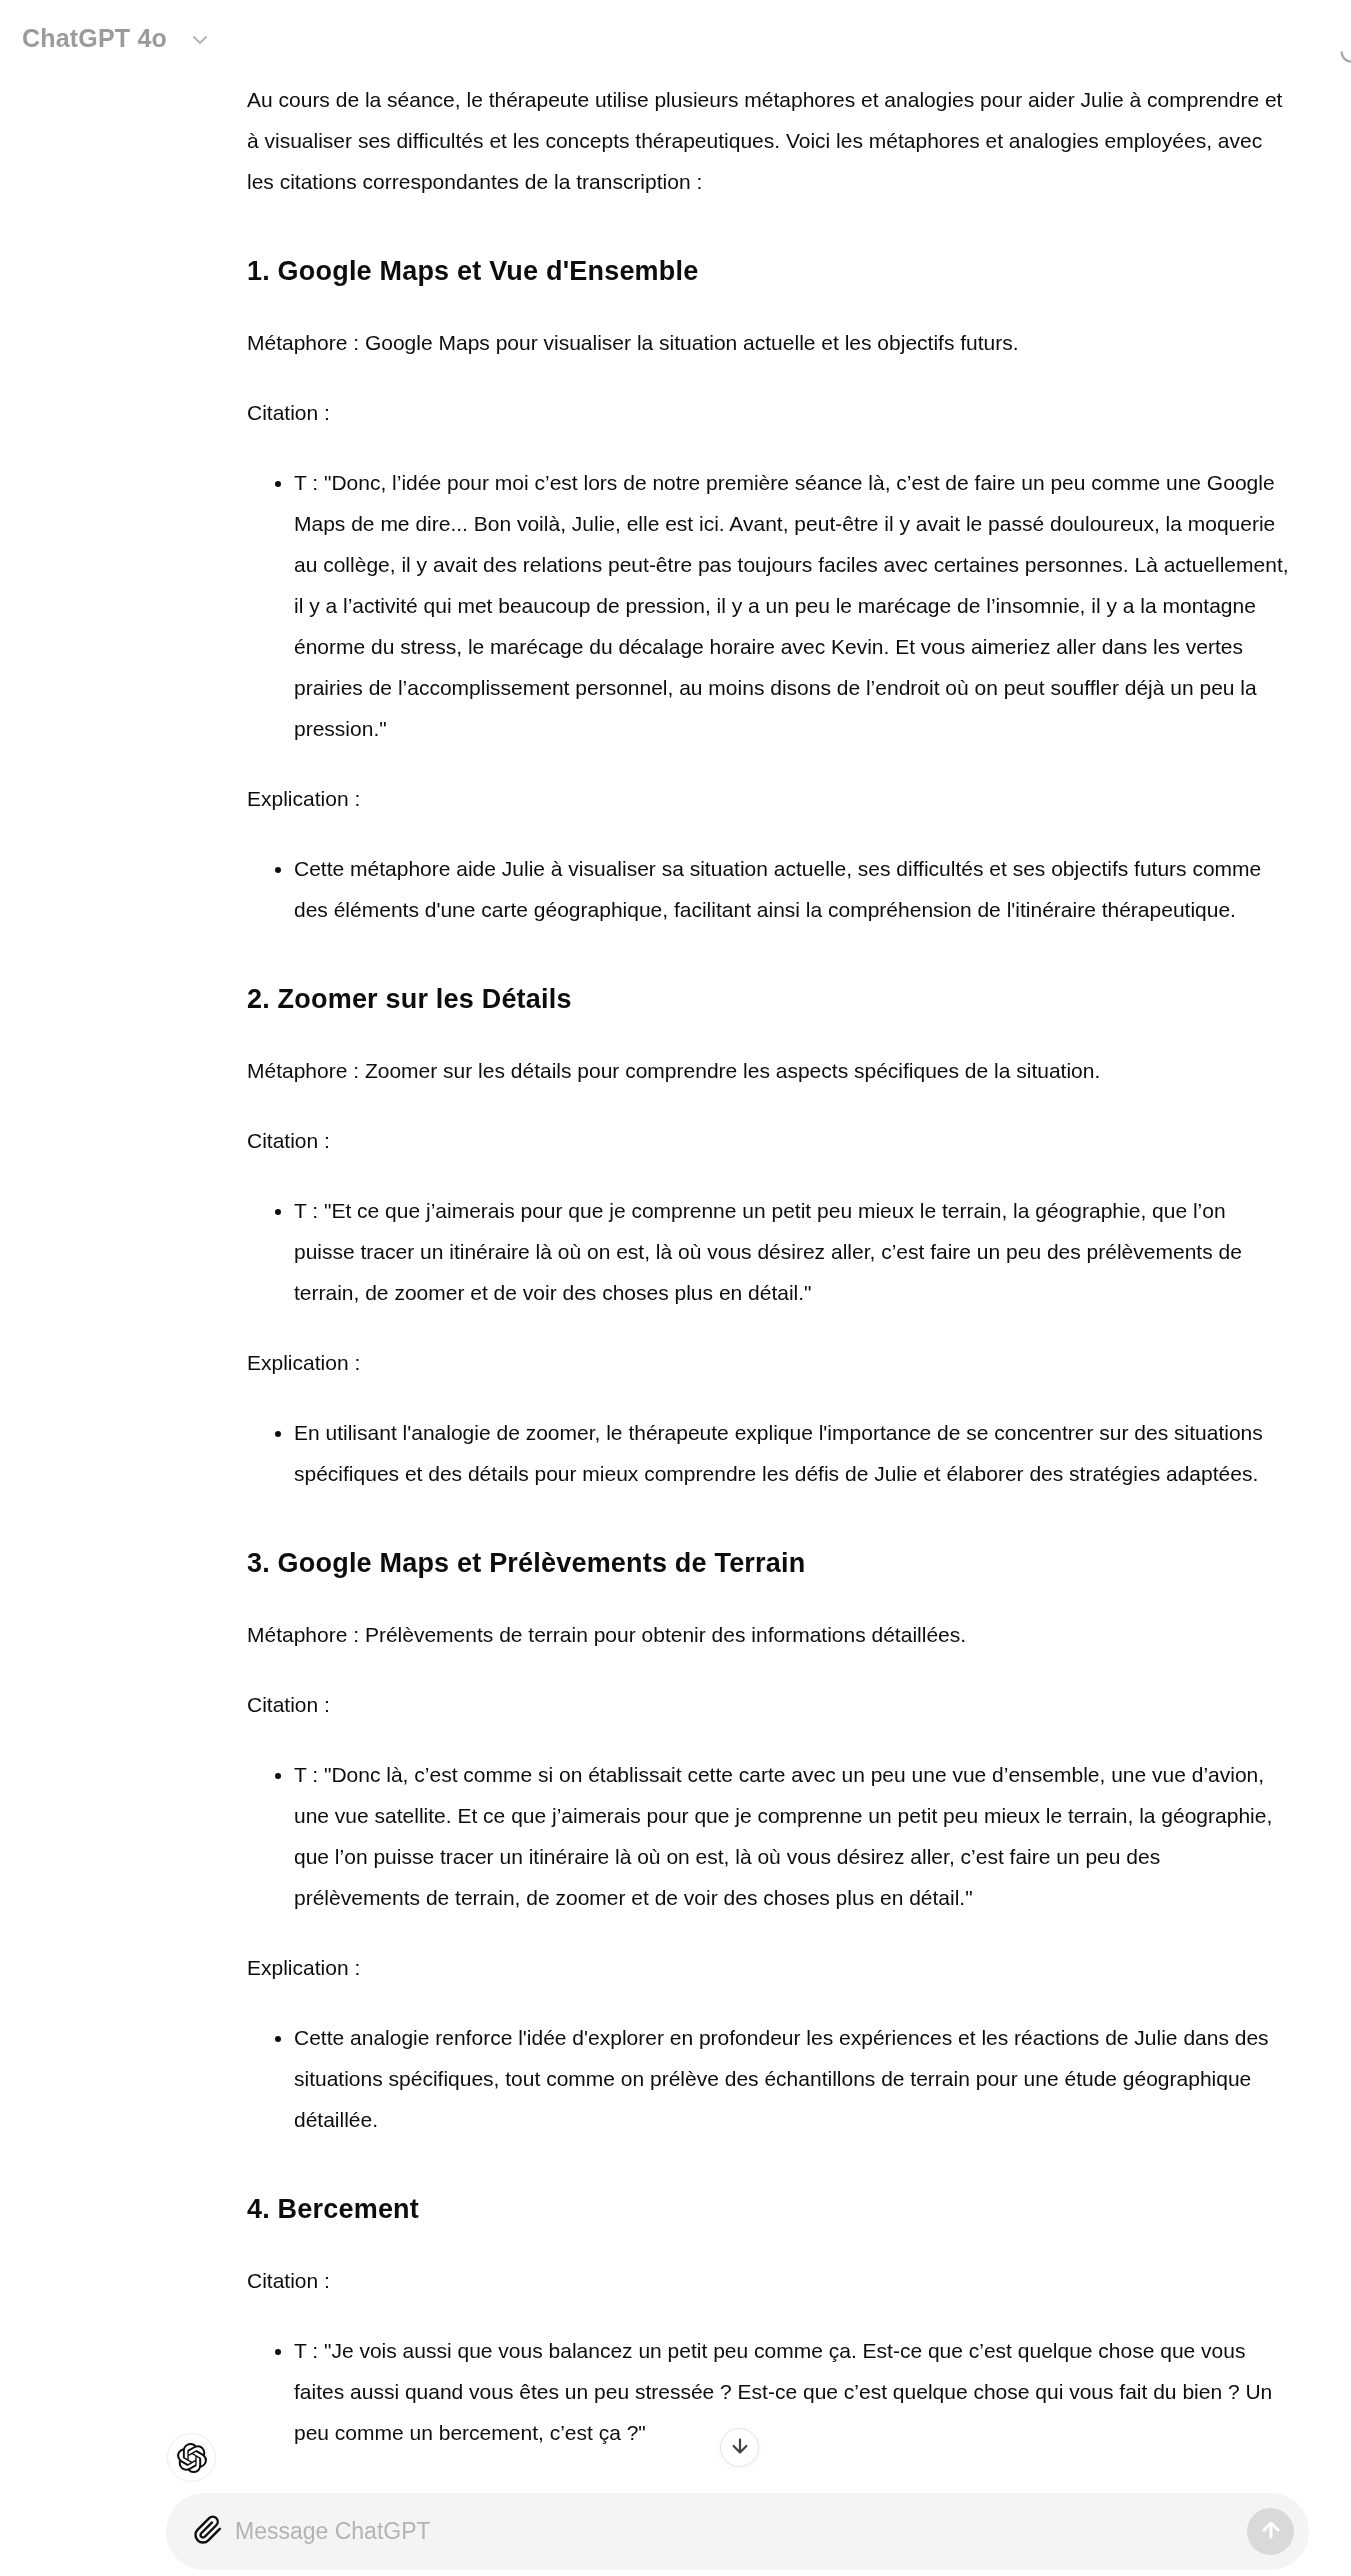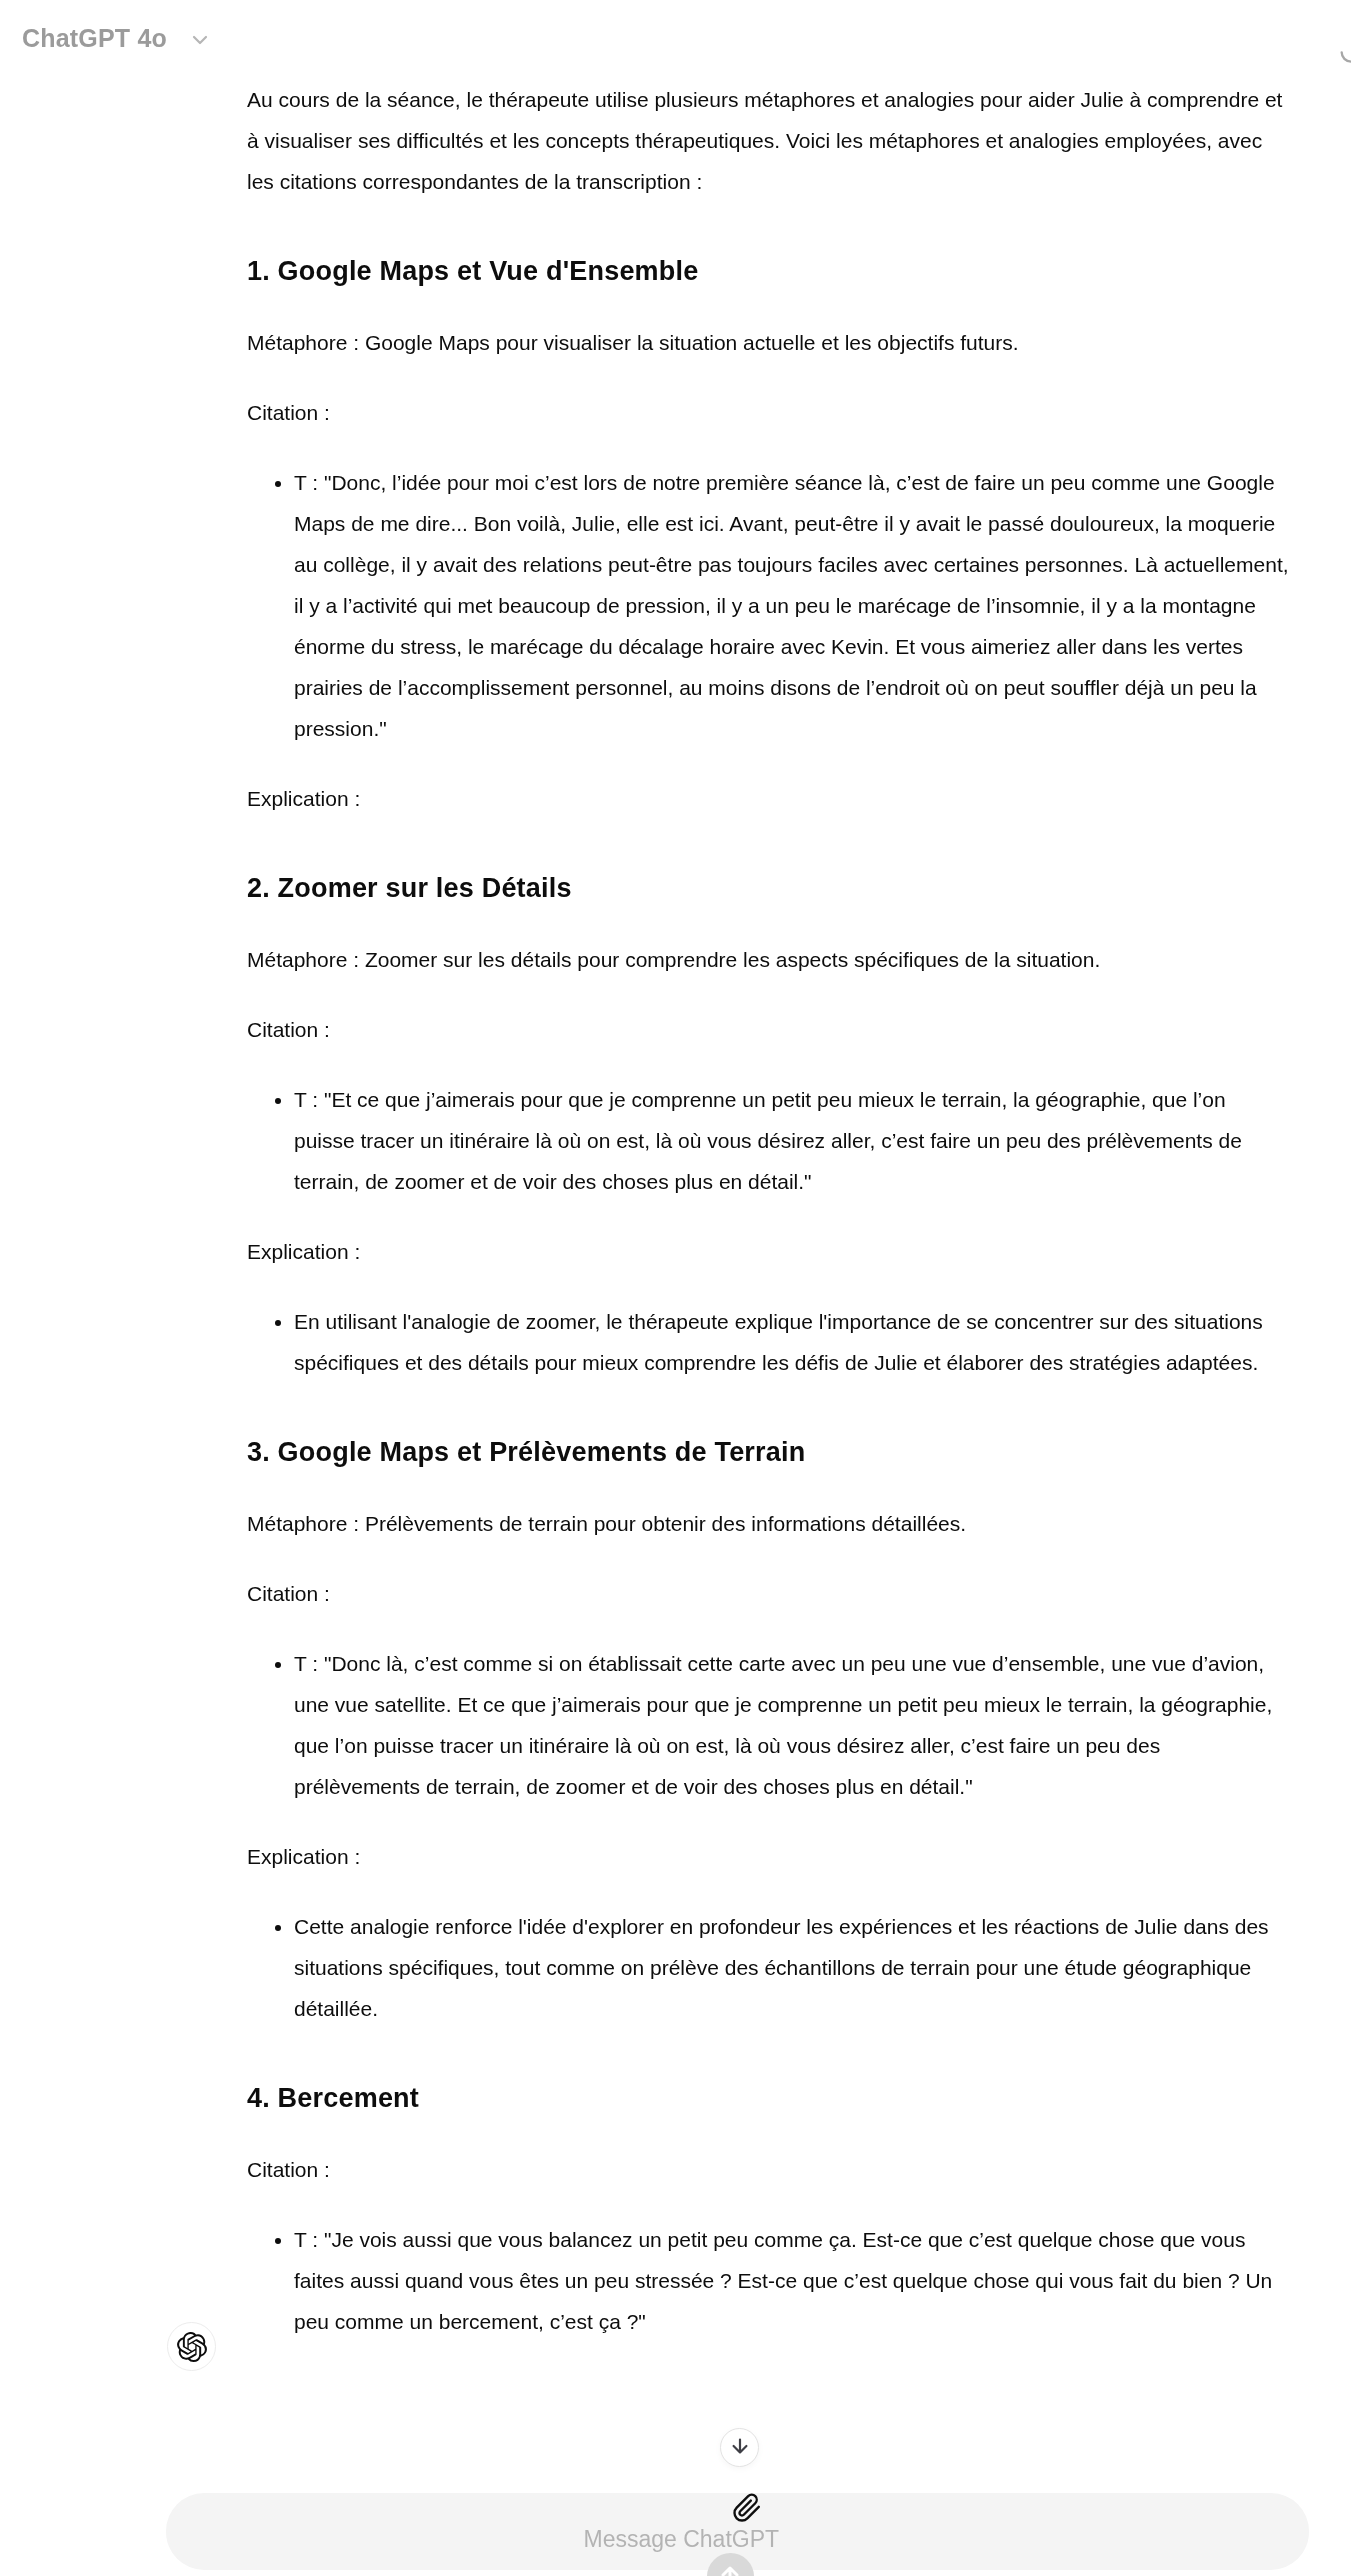--- a/index.html
+++ b/index.html
@@ -47,21 +47,21 @@
     background:#ffffff; border:1px solid #e3e3e3; border-radius:50%;
     display:flex; align-items:center; justify-content:center;
     cursor:pointer; z-index:8; box-shadow:0 2px 6px rgba(0,0,0,.04);
   }
   .scroll-btn svg { width:22px; height:22px; color:#3f3f46; }
 
   
   .composer {
     position:absolute; left:166px; top:2493px; width:1143px; height:77px;
     background:#f4f4f4; border-radius:38px; z-index:9;
-    display:flex; align-items:center;flex-direction:column;
+    display:flex; align-items:center;
   }
   .attach-btn {
     width:47px; height:47px; margin-left:18px;
     background:none; border:none; cursor:pointer;
     display:flex; align-items:center; justify-content:center; color:#0d0d0d;
   }
   .attach-btn svg { width:30px; height:30px; }
   .composer-input {
     flex:1; height:100%; border:none; background:transparent; outline:none;
     font-family:inherit; font-size:23px; color:#0d0d0d; padding:0 16px 0 4px;
@@ -105,20 +105,23 @@
     <div class="msg-text">
       <p class="intro">Au cours de la séance, le thérapeute utilise plusieurs métaphores et analogies pour aider Julie à comprendre et à visualiser ses difficultés et les concepts thérapeutiques. Voici les métaphores et analogies employées, avec les citations correspondantes de la transcription :</p>
 
       <h3>1. Google Maps et Vue d'Ensemble</h3>
       <p><strong>Métaphore :</strong><span> Google Maps pour visualiser la situation actuelle et les objectifs futurs.</span></p>
       <p><strong>Citation :</strong></p>
       <ul>
         <li><strong>T :</strong><span> "Donc, l’idée pour moi c’est lors de notre première séance là, c’est de faire un peu comme une Google Maps de me dire... Bon voilà, Julie, elle est ici. Avant, peut-être il y avait le passé douloureux, la moquerie au collège, il y avait des relations peut-être pas toujours faciles avec certaines personnes. Là actuellement, il y a l’activité qui met beaucoup de pression, il y a un peu le marécage de l’insomnie, il y a la montagne énorme du stress, le marécage du décalage horaire avec Kevin. Et vous aimeriez aller dans les vertes prairies de l’accomplissement personnel, au moins disons de l’endroit où on peut souffler déjà un peu la pression."</span></li>
       </ul>
       <p><strong>Explication :</strong></p>
+      <ul>
+        <li><span>Cette métaphore aide Julie à visualiser sa situation actuelle, ses difficultés et ses objectifs futurs comme des éléments d'une carte géographique, facilitant ainsi la compréhension de l'itinéraire thérapeutique.</span></li>
+      </ul>
 
       <h3>2. Zoomer sur les Détails</h3>
       <p><strong>Métaphore :</strong><span> Zoomer sur les détails pour comprendre les aspects spécifiques de la situation.</span></p>
       <p><strong>Citation :</strong></p>
       <ul>
         <li><strong>T :</strong><span> "Et ce que j’aimerais pour que je comprenne un petit peu mieux le terrain, la géographie, que l’on puisse tracer un itinéraire là où on est, là où vous désirez aller, c’est faire un peu des prélèvements de terrain, de zoomer et de voir des choses plus en détail."</span></li>
       </ul>
       <p><strong>Explication :</strong></p>
       <ul>
         <li><span>En utilisant l'analogie de zoomer, le thérapeute explique l'importance de se concentrer sur des situations spécifiques et des détails pour mieux comprendre les défis de Julie et élaborer des stratégies adaptées.</span></li>

